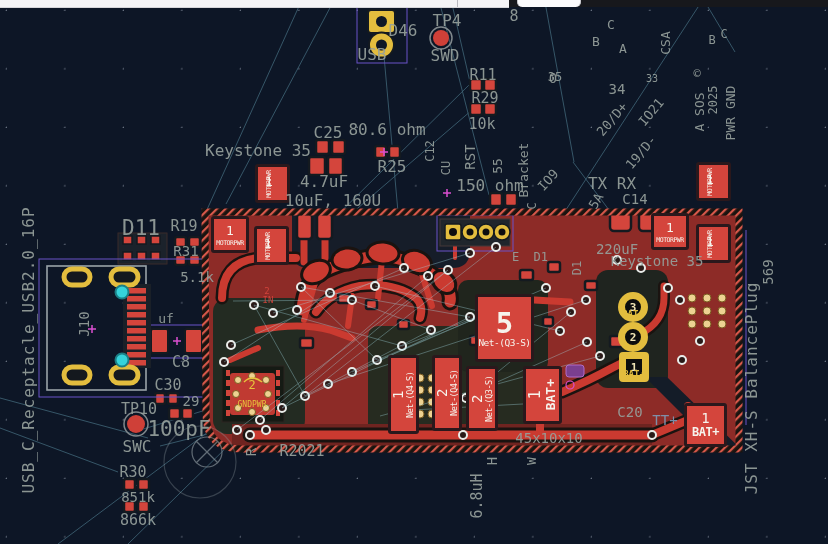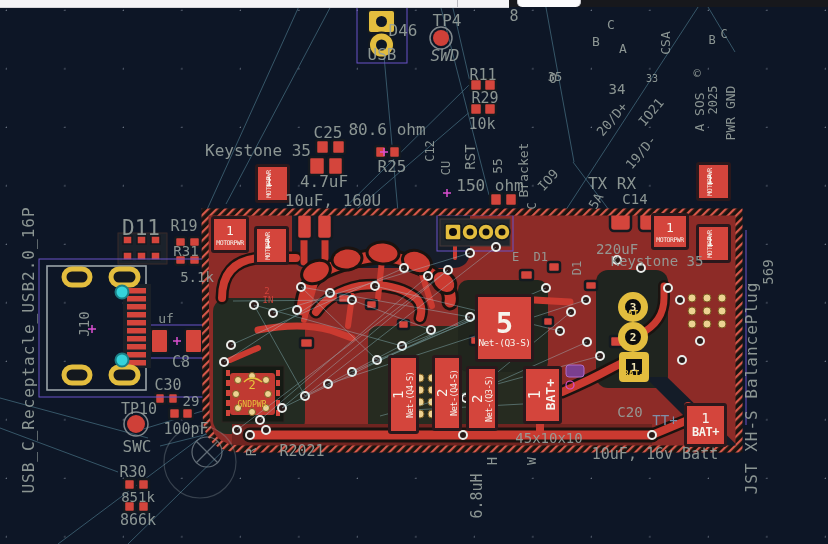--- a/index.html
+++ b/index.html
@@ -446,22 +446,22 @@
         <span class="bn">1</span>
         <span class="bl">BAT+</span>
       </div>
       <div class="qtx" style="left: 252px; top: 385px; font-size: 12px;">2</div>
       <div class="qtx" style="left: 252px; top: 404px; font-size: 8px;">GNDPWR</div>
     </div>
 
   <div id="labels">
       <div class="lbl c-g" style="left: 447px; top: 21px; font-size: 16px; transform: translate(-50%, -50%) rotate(0deg);">TP4</div>
       <div class="lbl c-g" style="left: 403px; top: 31px; font-size: 16px; transform: translate(-50%, -50%) rotate(0deg);">D46</div>
-      <div class="lbl c-g" style="left: 382px; top: 55px; font-size: 16px; transform: translate(-50%, -50%) rotate(0deg);">USB</div>
-      <div class="lbl c-g" style="left: 445px; top: 56px; font-size: 16px; transform: translate(-50%, -50%) rotate(0deg); font-style: italic;">SWD</div>
+      <div class="lbl c-g" style="left: 372px; top: 55px; font-size: 16px; transform: translate(-50%, -50%) rotate(0deg);">USB</div>
+      <div class="lbl c-g" style="left: 445px; top: 56px; font-size: 16px; transform: translate(-50%, -50%) rotate(0deg);">SWD</div>
       <div class="lbl c-g" style="left: 514px; top: 16px; font-size: 15px; transform: translate(-50%, -50%) rotate(0deg);">8</div>
       <div class="lbl c-g" style="left: 483px; top: 75px; font-size: 15px; transform: translate(-50%, -50%) rotate(0deg);">R11</div>
       <div class="lbl c-g" style="left: 485px; top: 98px; font-size: 15px; transform: translate(-50%, -50%) rotate(0deg);">R29</div>
       <div class="lbl c-g" style="left: 482px; top: 124px; font-size: 15px; transform: translate(-50%, -50%) rotate(0deg);">10k</div>
       <div class="lbl c-g" style="left: 611px; top: 24px; font-size: 13px; transform: translate(-50%, -50%) rotate(0deg);">C</div>
       <div class="lbl c-g" style="left: 596px; top: 41px; font-size: 13px; transform: translate(-50%, -50%) rotate(0deg);">B</div>
       <div class="lbl c-g" style="left: 623px; top: 48px; font-size: 13px; transform: translate(-50%, -50%) rotate(0deg);">A</div>
       <div class="lbl c-g" style="left: 665px; top: 43px; font-size: 13px; transform: translate(-50%, -50%) rotate(-90deg);">CSA</div>
       <div class="lbl c-g" style="left: 553px; top: 78px; font-size: 14px; transform: translate(-50%, -50%) rotate(0deg);">0</div>
       <div class="lbl c-g" style="left: 555px; top: 77px; font-size: 12px; transform: translate(-50%, -50%) rotate(0deg);">35</div>
@@ -495,34 +495,33 @@
       <div class="lbl c-g" style="left: 446px; top: 168px; font-size: 12px; transform: translate(-50%, -50%) rotate(-90deg);">CU</div>
       <div class="lbl c-g" style="left: 141px; top: 228px; font-size: 21px; transform: translate(-50%, -50%) rotate(0deg);">D11</div>
       <div class="lbl c-g" style="left: 184px; top: 226px; font-size: 15px; transform: translate(-50%, -50%) rotate(0deg);">R19</div>
       <div class="lbl c-g" style="left: 186px; top: 251px; font-size: 14px; transform: translate(-50%, -50%) rotate(0deg);">R31</div>
       <div class="lbl c-g" style="left: 197px; top: 277px; font-size: 14px; transform: translate(-50%, -50%) rotate(0deg);">5.1k</div>
       <div class="lbl c-g" style="left: 166px; top: 318px; font-size: 13px; transform: translate(-50%, -50%) rotate(0deg);">uf</div>
       <div class="lbl c-g" style="left: 181px; top: 362px; font-size: 15px; transform: translate(-50%, -50%) rotate(0deg);">C8</div>
       <div class="lbl c-g" style="left: 168px; top: 385px; font-size: 15px; transform: translate(-50%, -50%) rotate(0deg);">C30</div>
       <div class="lbl c-g" style="left: 191px; top: 401px; font-size: 14px; transform: translate(-50%, -50%) rotate(0deg);">29</div>
       <div class="lbl c-g" style="left: 139px; top: 409px; font-size: 15px; transform: translate(-50%, -50%) rotate(0deg);">TP10</div>
-      <div class="lbl c-g" style="left: 186px; top: 429px; font-size: 15px; transform: translate(-50%, -50%) rotate(0deg); text-align: right;">100pF</div>
+      <div class="lbl c-g" style="left: 179px; top: 429px; font-size: 21px; transform: translate(-50%, -50%) rotate(0deg); text-align: right;">100pF</div>
       <div class="lbl c-g" style="left: 137px; top: 447px; font-size: 16px; transform: translate(-50%, -50%) rotate(0deg);">SWC</div>
       <div class="lbl c-g" style="left: 133px; top: 472px; font-size: 15px; transform: translate(-50%, -50%) rotate(0deg); text-align: center;">R30</div>
       <div class="lbl c-g" style="left: 138px; top: 497px; font-size: 14px; transform: translate(-50%, -50%) rotate(0deg);">851k</div>
       <div class="lbl c-g" style="left: 138px; top: 520px; font-size: 15px; transform: translate(-50%, -50%) rotate(0deg);">866k</div>
       <div class="lbl c-g" style="left: 29px; top: 350px; font-size: 16px; letter-spacing: 1px; transform: translate(-50%, -50%) rotate(-90deg);">USB_C_Receptacle_USB2.0_16P</div>
       <div class="lbl c-g" style="left: 84px; top: 324px; font-size: 14px; transform: translate(-50%, -50%) rotate(-90deg);">J10</div>
       <div class="lbl c-g" style="left: 302px; top: 451px; font-size: 15px; transform: translate(-50%, -50%) rotate(0deg);">R2021</div>
       <div class="lbl c-g" style="left: 251px; top: 452px; font-size: 14px; transform: translate(-50%, -50%) rotate(-90deg);">R</div>
       <div class="lbl c-g" style="left: 477px; top: 496px; font-size: 15px; transform: translate(-50%, -50%) rotate(-90deg);">6.8uH</div>
       <div class="lbl c-g" style="left: 492px; top: 461px; font-size: 14px; transform: translate(-50%, -50%) rotate(-90deg);">H</div>
       <div class="lbl c-g" style="left: 531px; top: 461px; font-size: 13px; transform: translate(-50%, -50%) rotate(-90deg);">W</div>
       <div class="lbl c-g" style="left: 549px; top: 438px; font-size: 14px; transform: translate(-50%, -50%) rotate(0deg);">45x10x10</div>
-      <div class="lbl c-g" style="left: 655px; top: 454px; font-size: 15px; transform: translate(-50%, -50%) rotate(0deg);">10uF, 16v Batt</div>
       <div class="lbl c-g" style="left: 630px; top: 412px; font-size: 14px; transform: translate(-50%, -50%) rotate(0deg);">C20</div>
       <div class="lbl c-b" style="left: 665px; top: 420px; font-size: 14px; transform: translate(-50%, -50%) rotate(0deg);">TT+</div>
       <div class="lbl c-g" style="left: 617px; top: 249px; font-size: 14px; transform: translate(-50%, -50%) rotate(0deg);">220uF</div>
       <div class="lbl c-g" style="left: 657px; top: 261px; font-size: 14px; transform: translate(-50%, -50%) rotate(0deg);">Keystone 35</div>
       <div class="lbl c-g" style="left: 530px; top: 257px; font-size: 12px; transform: translate(-50%, -50%) rotate(0deg);">E  D1</div>
       <div class="lbl c-g" style="left: 577px; top: 268px; font-size: 12px; transform: translate(-50%, -50%) rotate(-90deg);">D1</div>
       <div class="lbl c-g" style="left: 768px; top: 272px; font-size: 14px; transform: translate(-50%, -50%) rotate(-90deg);">569</div>
       <div class="lbl c-g" style="left: 752px; top: 388px; font-size: 16px; letter-spacing: 1px; transform: translate(-50%, -50%) rotate(-90deg);">JST XH-S BalancePlug</div>
       <div class="lbl c-r" style="left: 267px; top: 291px; font-size: 9px; transform: translate(-50%, -50%) rotate(0deg);">2</div>
       <div class="lbl c-r" style="left: 268px; top: 300px; font-size: 9px; transform: translate(-50%, -50%) rotate(0deg);">IN</div>

